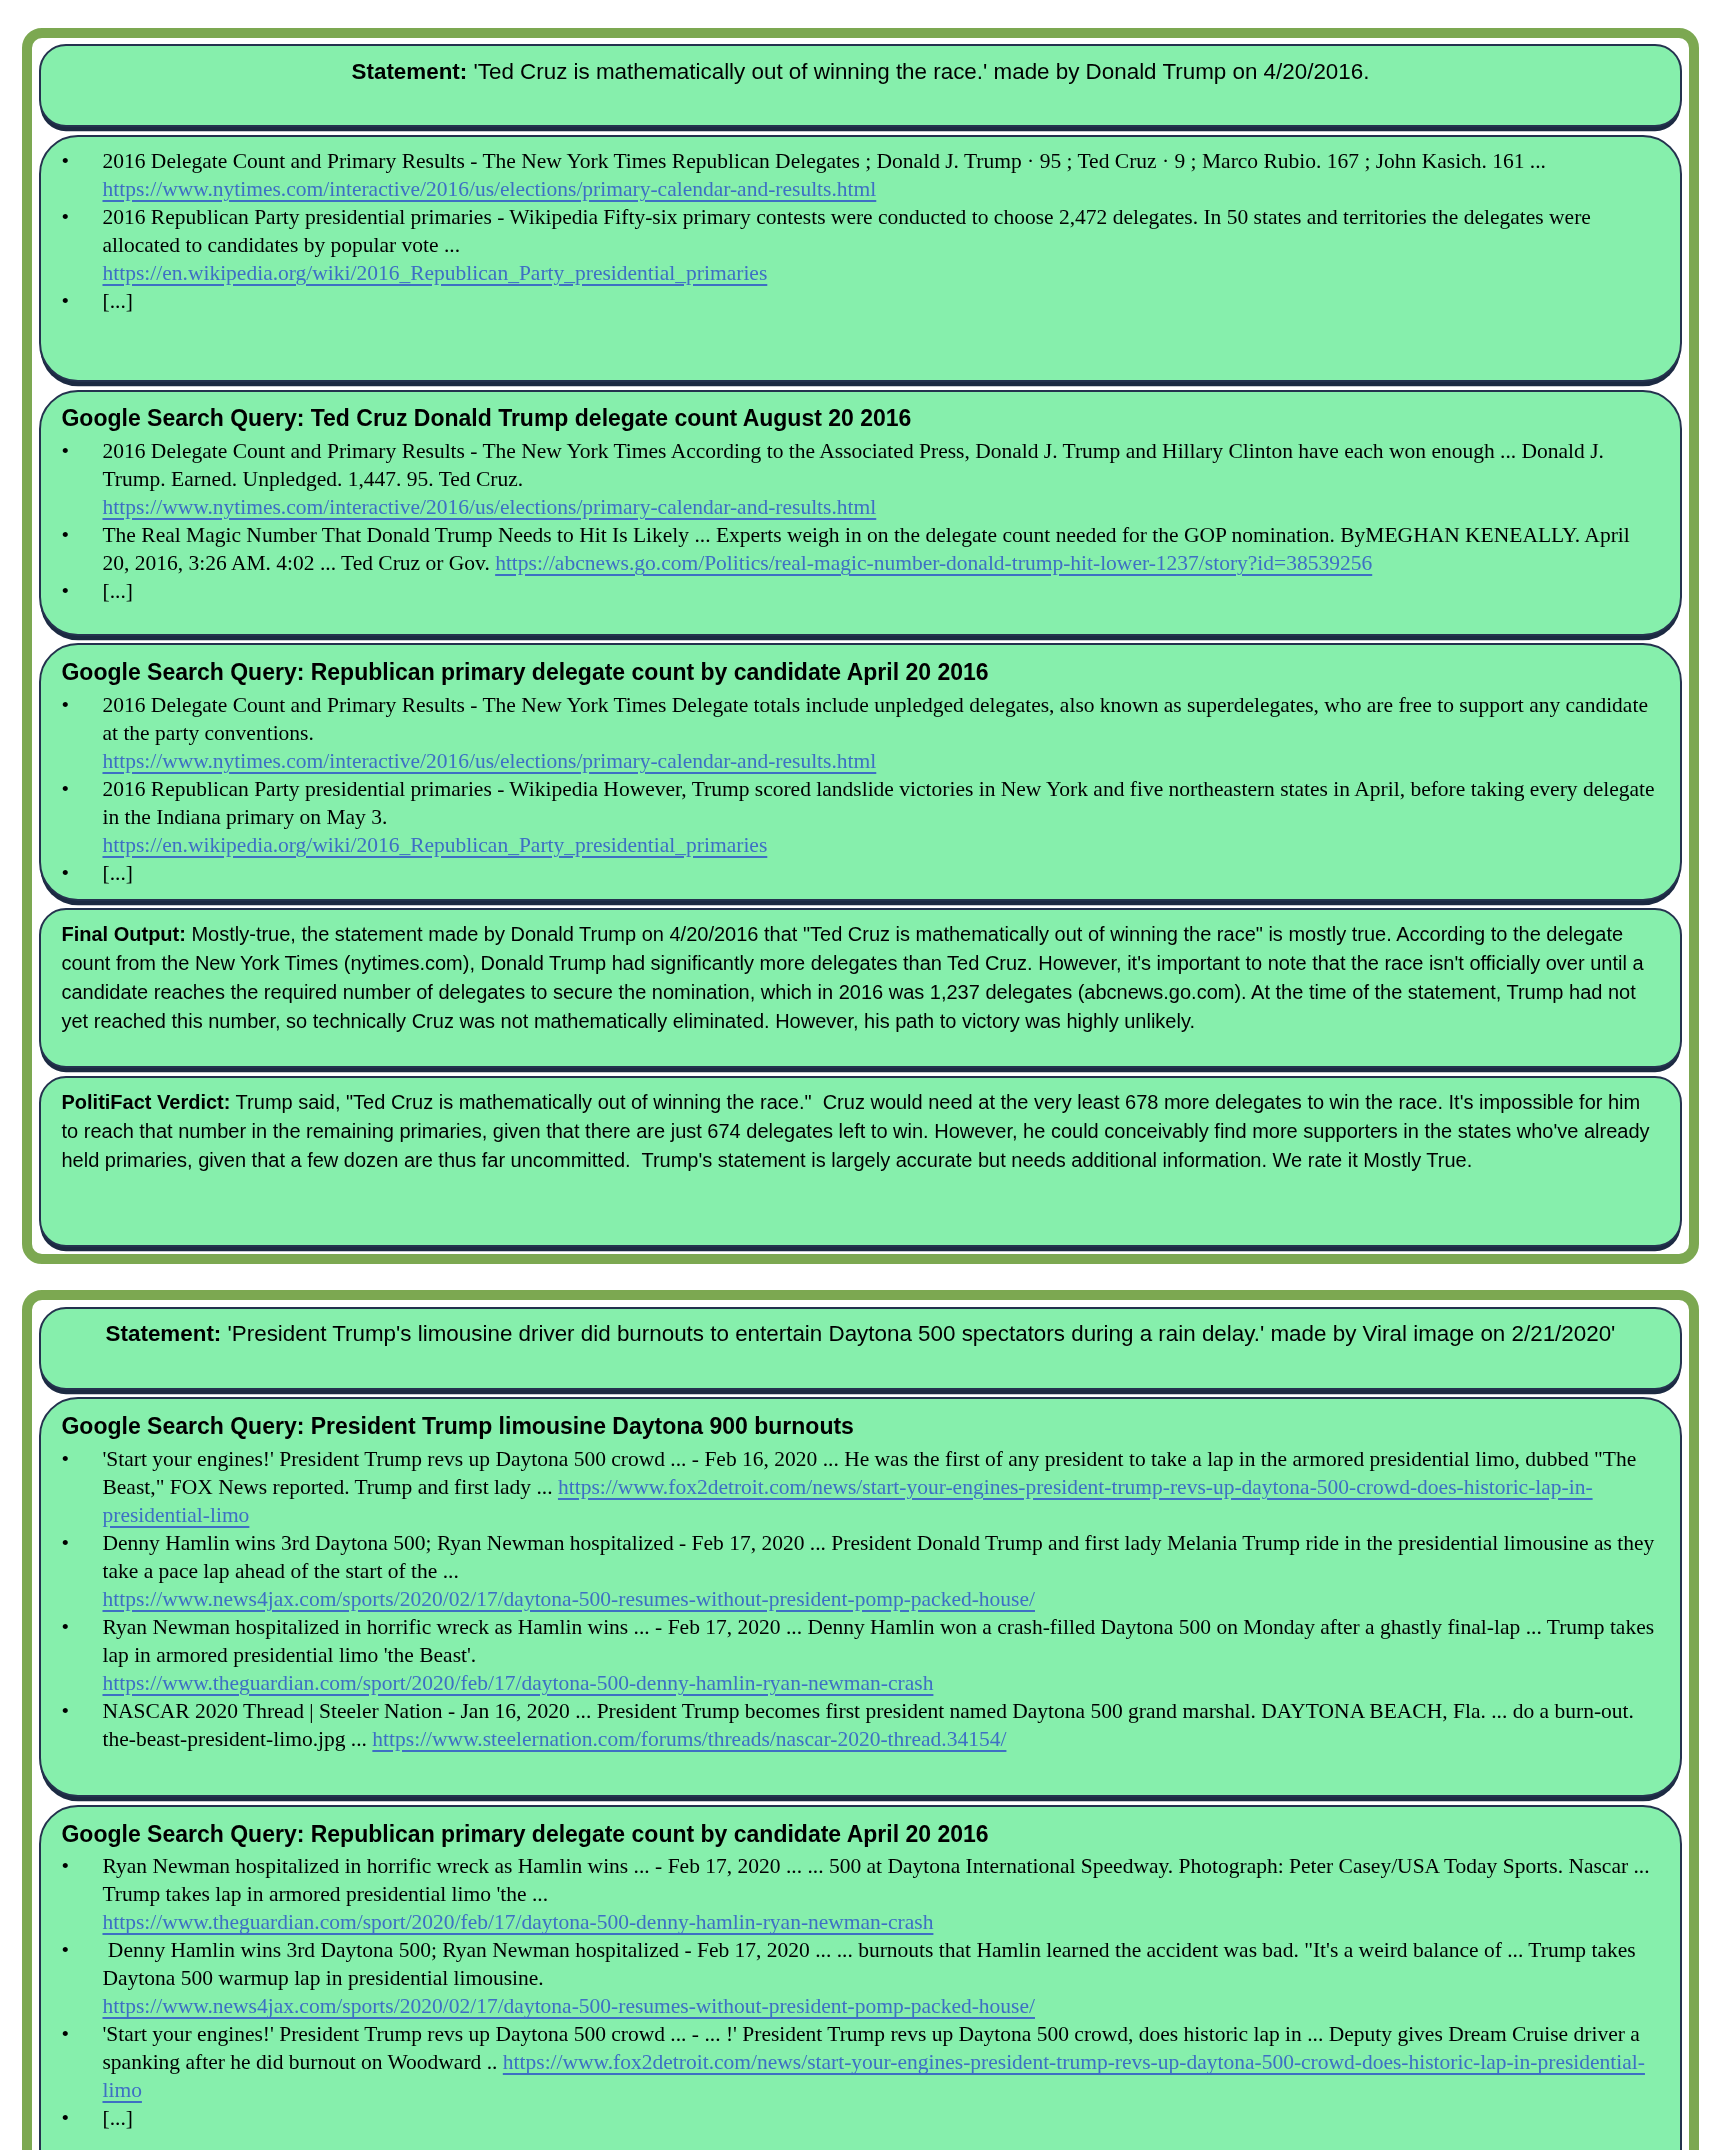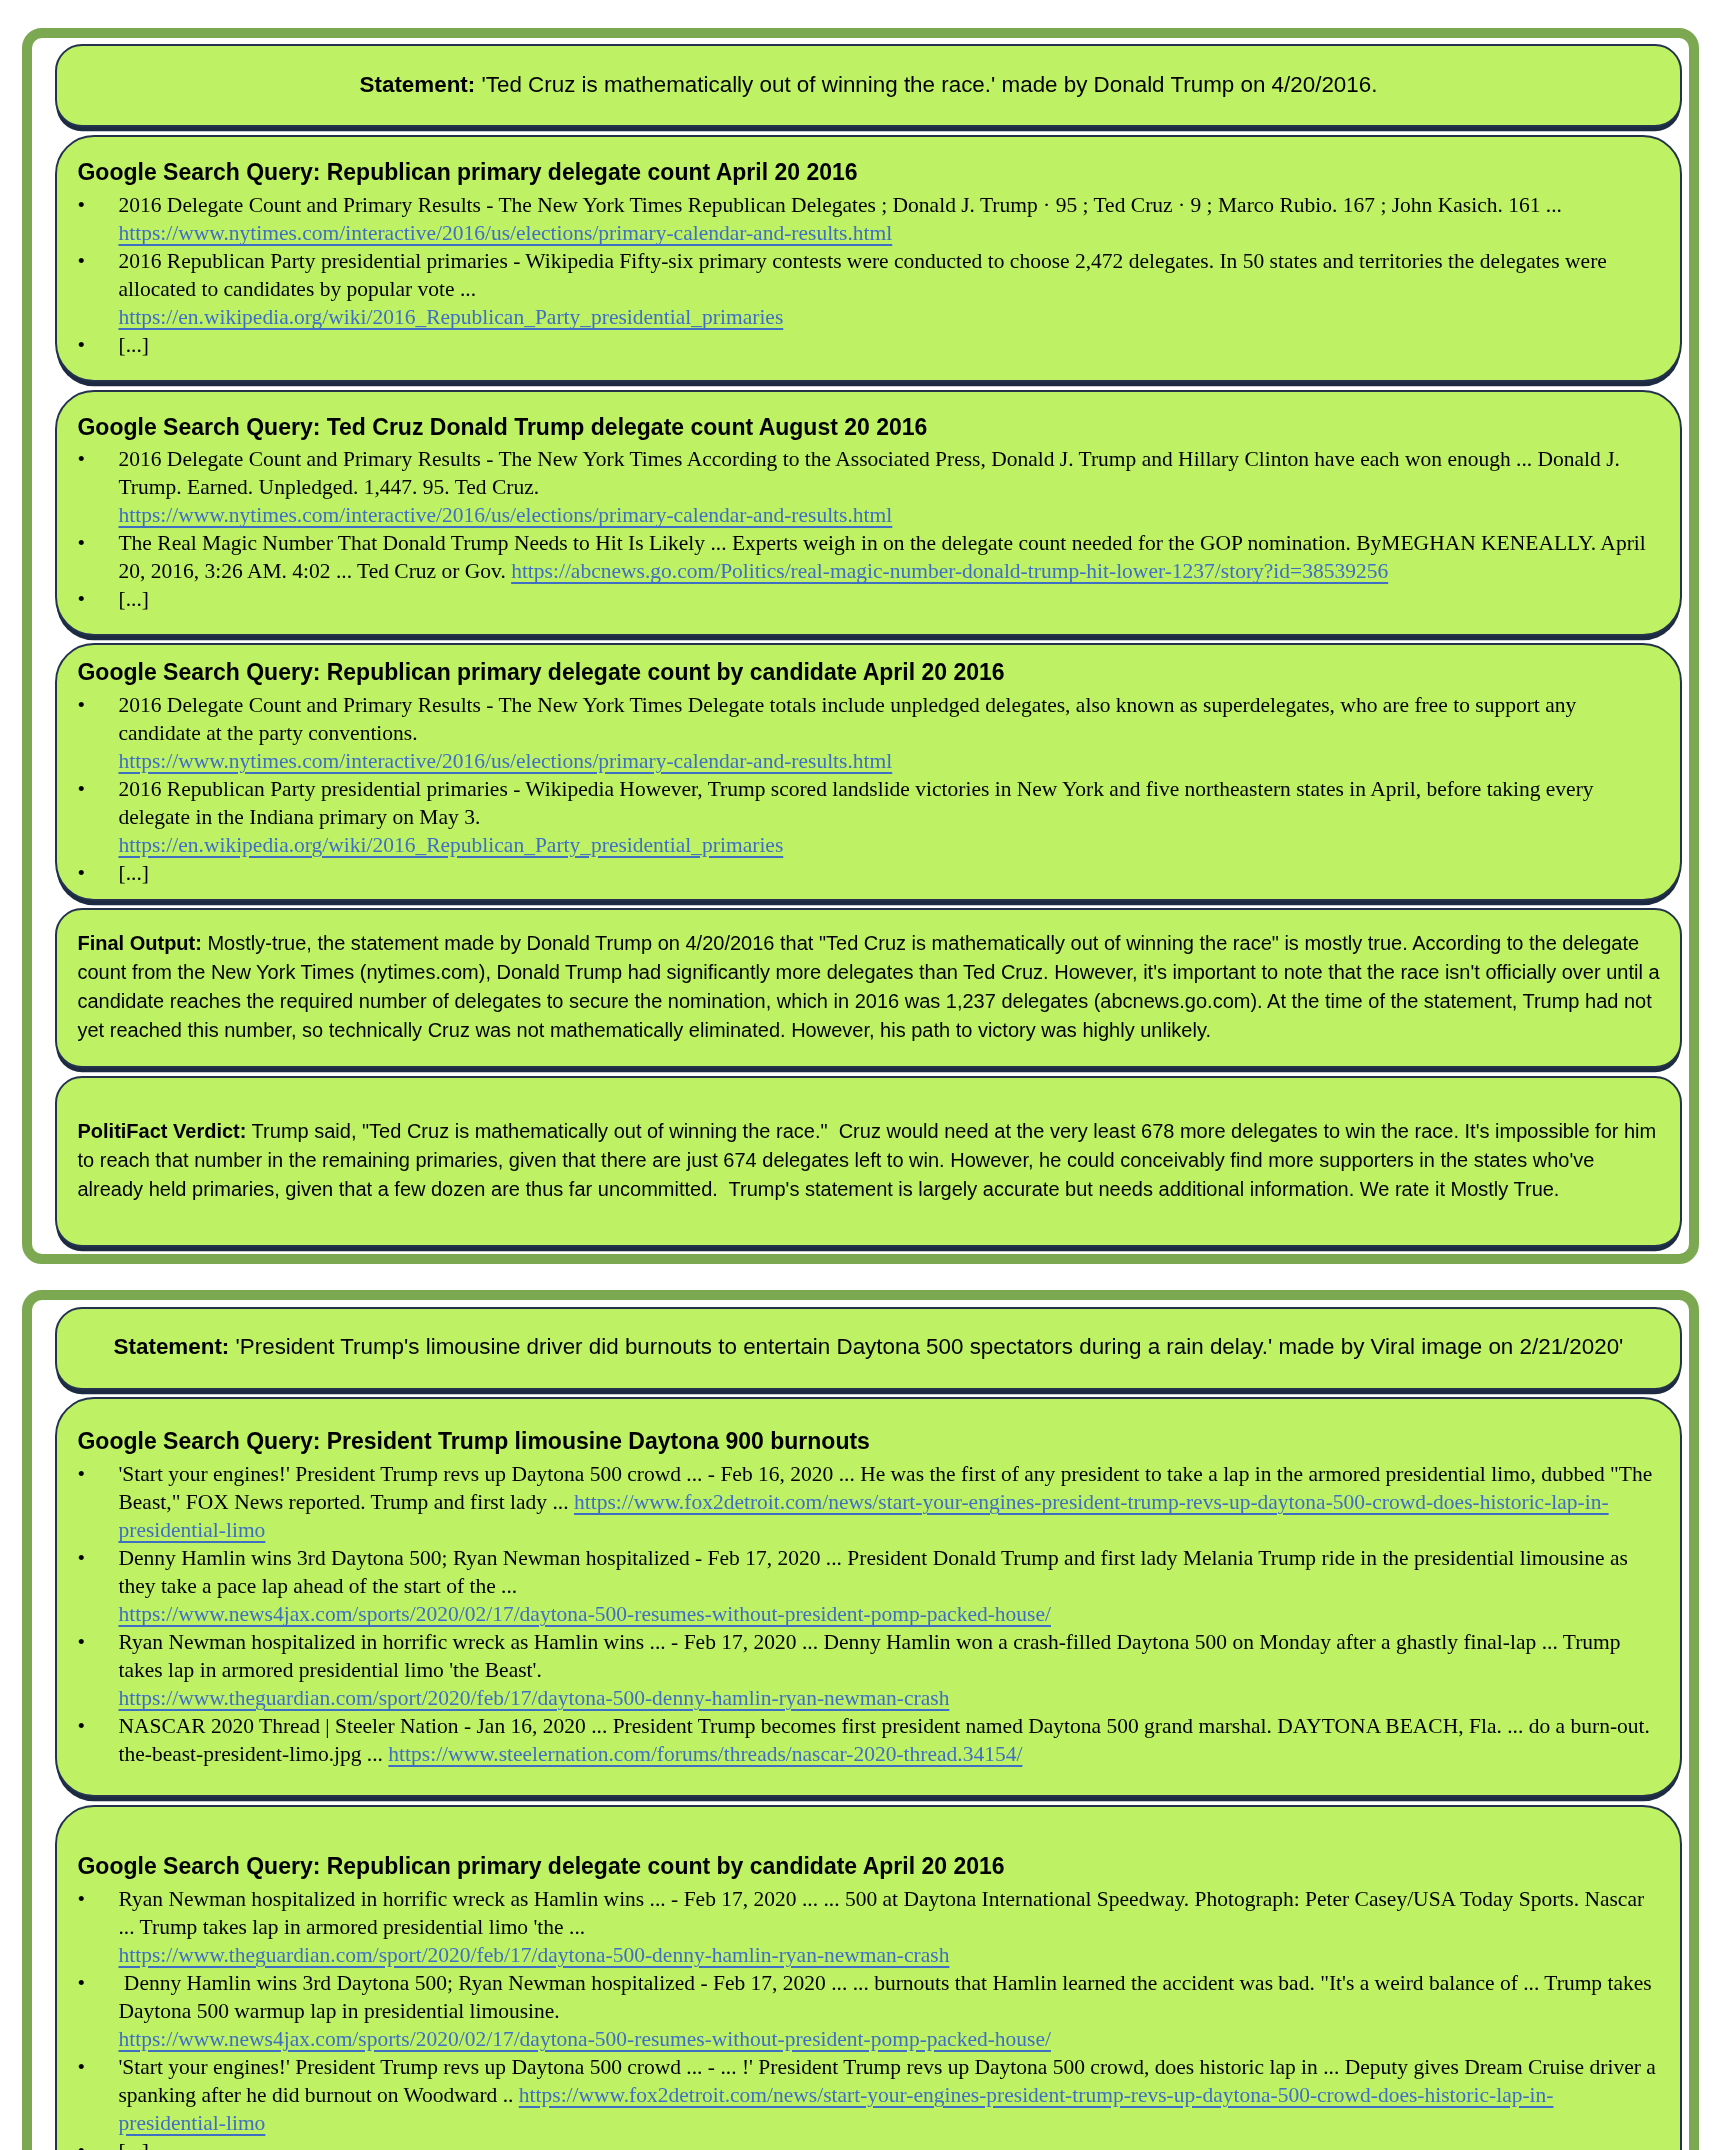--- a/index.html
+++ b/index.html
@@ -12,29 +12,28 @@
   .frame{
     border:10.8px solid #7CA851;
     border-radius:20px;
     margin:0 22.4px;
     padding:6.9px 6.5px;
     background:#fff;
   }
   #frame-1{margin-top:27.5px;}
   #frame-2{margin-top:26px;}
   .box{
-    background:#bef264;
+    background:#86efac;
     border:2.6px solid #24324E;
     border-radius:27px;
     box-shadow:0 5.6px 0 -1.3px #1C2A42;
     margin-bottom:7.7px;
     padding:9.5px 20px 12px 20.6px;
-    display:flex;flex-direction:column;justify-content:center;
+    display:flex;flex-direction:column;
     box-sizing:border-box;
-    margin-left:16px;
   }
   .box:last-child{margin-bottom:0;}
   .query-box{border-radius:39px;}
   .stmt-box{padding-left:56px;padding-right:56px;}
   .stmt{font-size:22.4px;line-height:32px;text-align:center;}
   .lbl{font-weight:bold;}
   .qtitle{font-size:23px;line-height:34px;font-weight:bold;margin:0 0 1.7px 0;}
   .bullets{margin:0;padding:0;font-family:Liberation Serif, serif;}
   .bullet{display:flex;font-size:21.5px;line-height:28px;align-items:flex-start;}
   .dot{flex:0 0 41px;}
@@ -54,21 +53,20 @@
 </head>
 <body>
 
 <div class="frame" id="frame-1">
 
   <div class="box stmt-box" style="min-height:83px">
     <div class="stmt"><b class="lbl">Statement:</b><span class="pre"> 'Ted Cruz is mathematically out of winning the race.' made by Donald Trump on 4/20/2016.</span></div>
   </div>
 
   <div class="box query-box" style="min-height:247px">
-    <div class="qtitle">Google Search Query: Republican primary delegate count April 20 2016</div>
     <div class="bullets">
       <div class="bullet">
           <span class="dot"></span>
           <div class="btext"><span class="pre">2016 Delegate Count and Primary Results - The New York Times Republican Delegates ; Donald J. Trump · 95 ; Ted Cruz · 9 ; Marco Rubio. 167 ; John Kasich. 161 ...</span> <a class="lnk">https://www.nytimes.com/interactive/2016/us/elections/primary-calendar-and-results.html</a></div>
         </div>
       <div class="bullet">
           <span class="dot"></span>
           <div class="btext"><span class="pre">2016 Republican Party presidential primaries - Wikipedia Fifty-six primary contests were conducted to choose 2,472 delegates. In 50 states and territories the delegates were allocated to candidates by popular vote ...</span><br><a class="lnk">https://en.wikipedia.org/wiki/2016_Republican_Party_presidential_primaries</a></div>
         </div>
       <div class="bullet">

